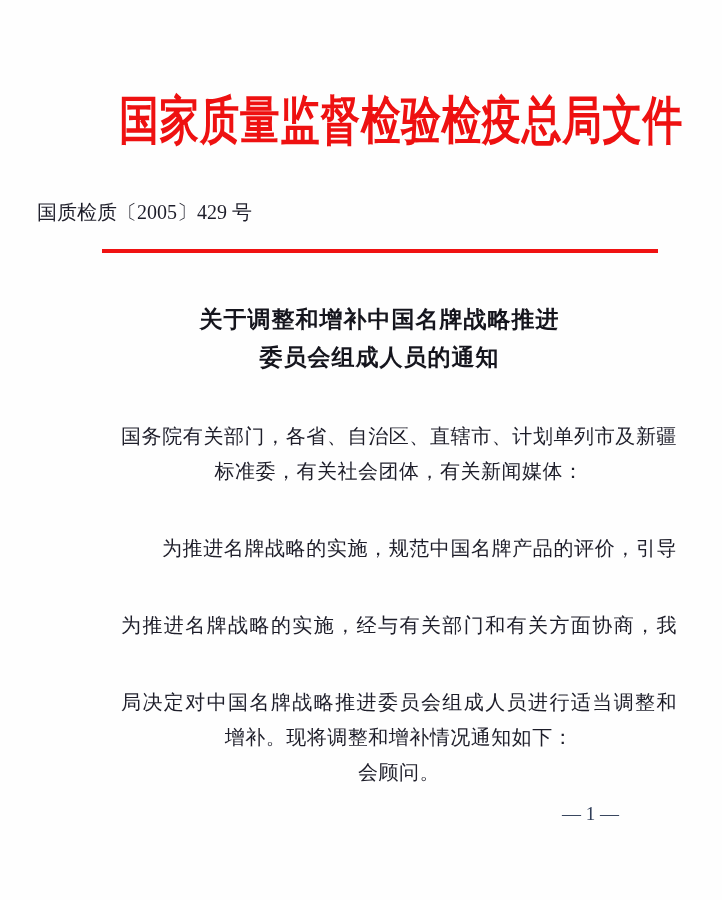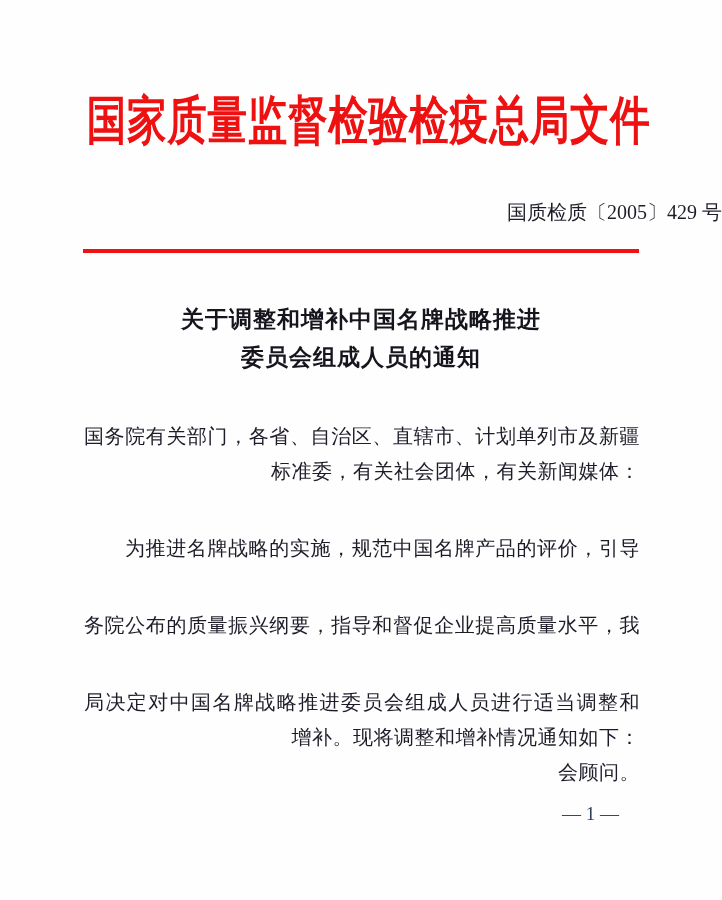--- a/index.html
+++ b/index.html
@@ -20,37 +20,38 @@
     width: 722px;
     height: 900px;
     background: var(--page-background);
     overflow: hidden;
   }
   .page {
     position: relative;
     width: 722px;
     height: 900px;
     padding-top: 93px;
+    padding-left: 37px;
   }
   .agency-title {
     margin: 0;
     height: 55px;
     line-height: 55px;
     text-align: center;
     white-space: nowrap;
     font-size: 52px;
     font-weight: bold;
     color: var(--header-red);
     transform: scaleX(0.76);
     transform-origin: 50% 50%;
     letter-spacing: 1px;
   }
   .doc-number {
     margin-top: 52px;
-    text-align: right;
+    text-align: left;
     font-size: 20px;
     line-height: 24px;
     color: var(--ink);
   }
   .red-rule {
     width: 556px;
     height: 4px;
     margin: 25px auto 0;
     background: var(--divider-red);
   }
@@ -64,21 +65,21 @@
   }
   .doc-title .title-line { display: block; letter-spacing: 1px; }
   .body-text {
     width: 556px;
     margin: 31px 0 0 84px;
     font-size: 20px;
     line-height: 35px;
     color: var(--ink);
   }
   .body-line {
-    text-align: right;
+    text-align: center;
     letter-spacing: 0.5px;
   }
   .body-line.justify {
     text-align: justify;
     text-align-last: justify;
     margin-top: 42px;
   }
   .body-line.indent {
     padding-left: 41px;
   }
@@ -105,21 +106,21 @@
 
   <h2 class="doc-title">
     <span class="title-line">关于调整和增补中国名牌战略推进</span>
     <span class="title-line">委员会组成人员的通知</span>
   </h2>
 
   <div class="body-text">
       <div class="body-line justify">国务院有关部门，各省、自治区、直辖市、计划单列市及新疆</div>
       <div class="body-line">标准委，有关社会团体，有关新闻媒体：</div>
       <div class="body-line justify indent">为推进名牌战略的实施，规范中国名牌产品的评价，引导</div>
-      <div class="body-line justify">务院公布的质量振兴纲要，指导和督促企业提高质量水平，我</div>
+      <div class="body-line justify">为推进名牌战略的实施，经与有关部门和有关方面协商，我</div>
       <div class="body-line justify">局决定对中国名牌战略推进委员会组成人员进行适当调整和</div>
       <div class="body-line">增补。现将调整和增补情况通知如下：</div>
       <div class="body-line">会顾问。</div>
     </div>
 
   <div class="page-number">— 1 —</div>
 
 </div>
 
 </body></html>

